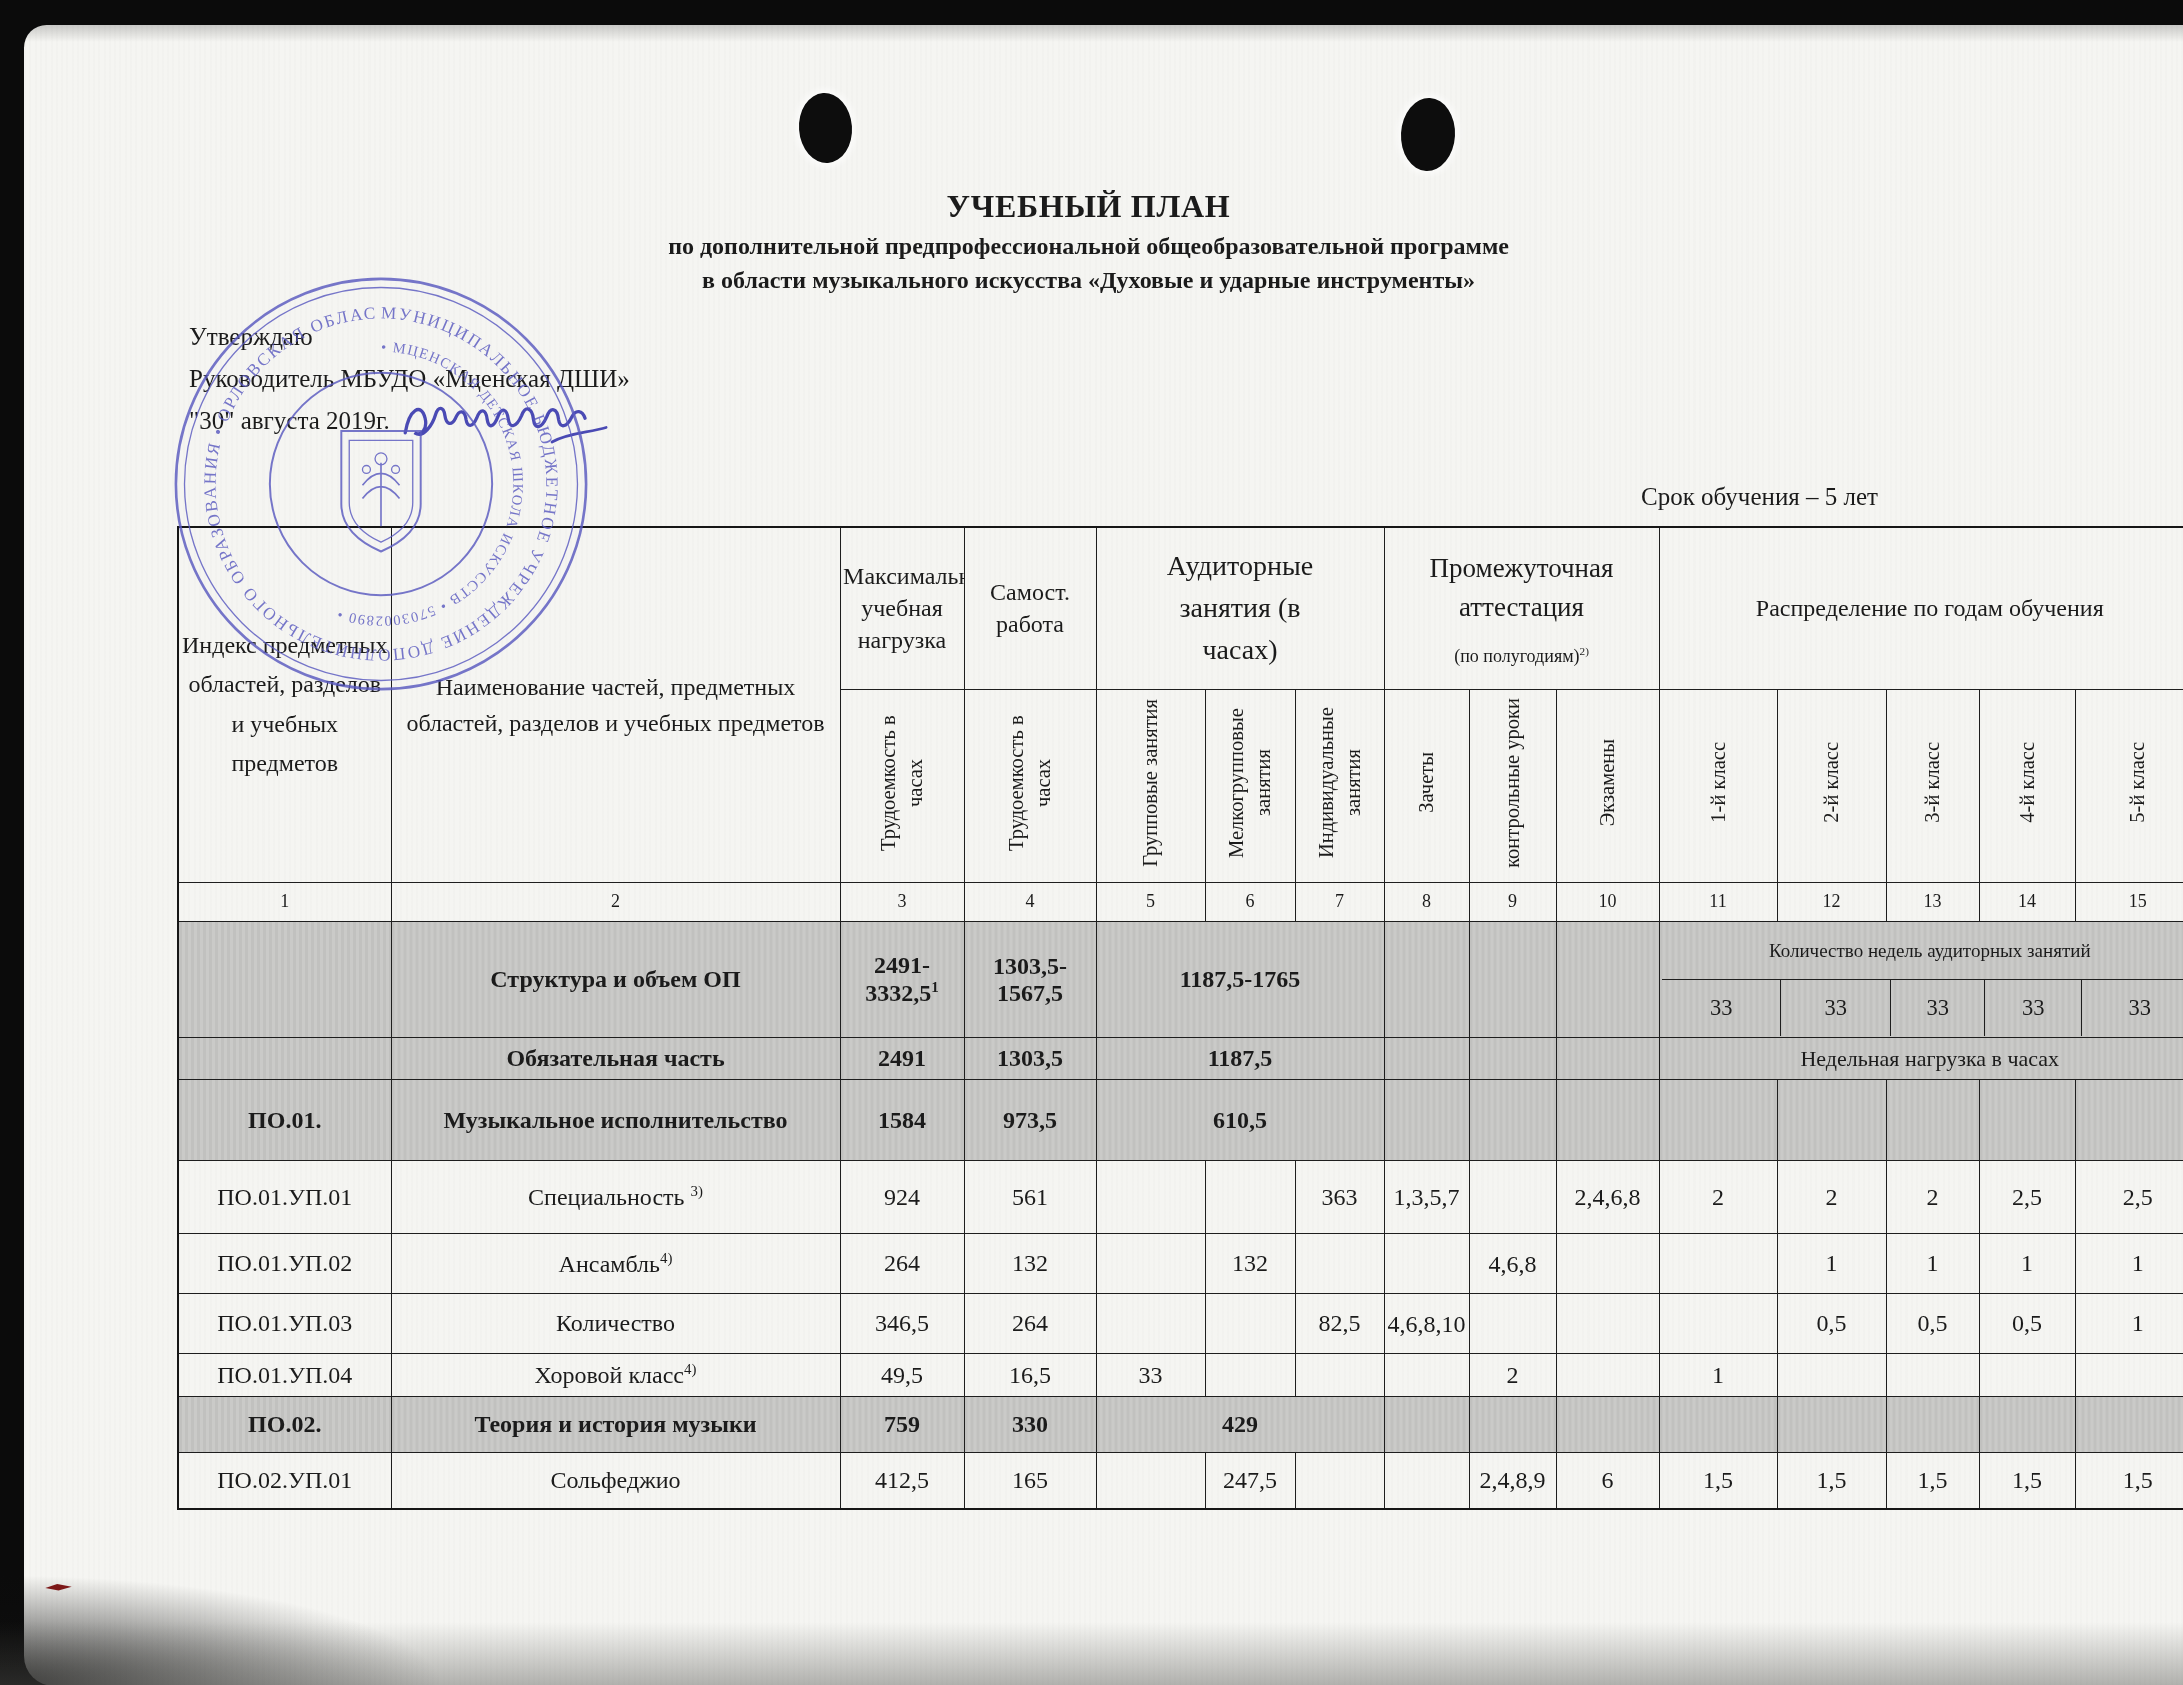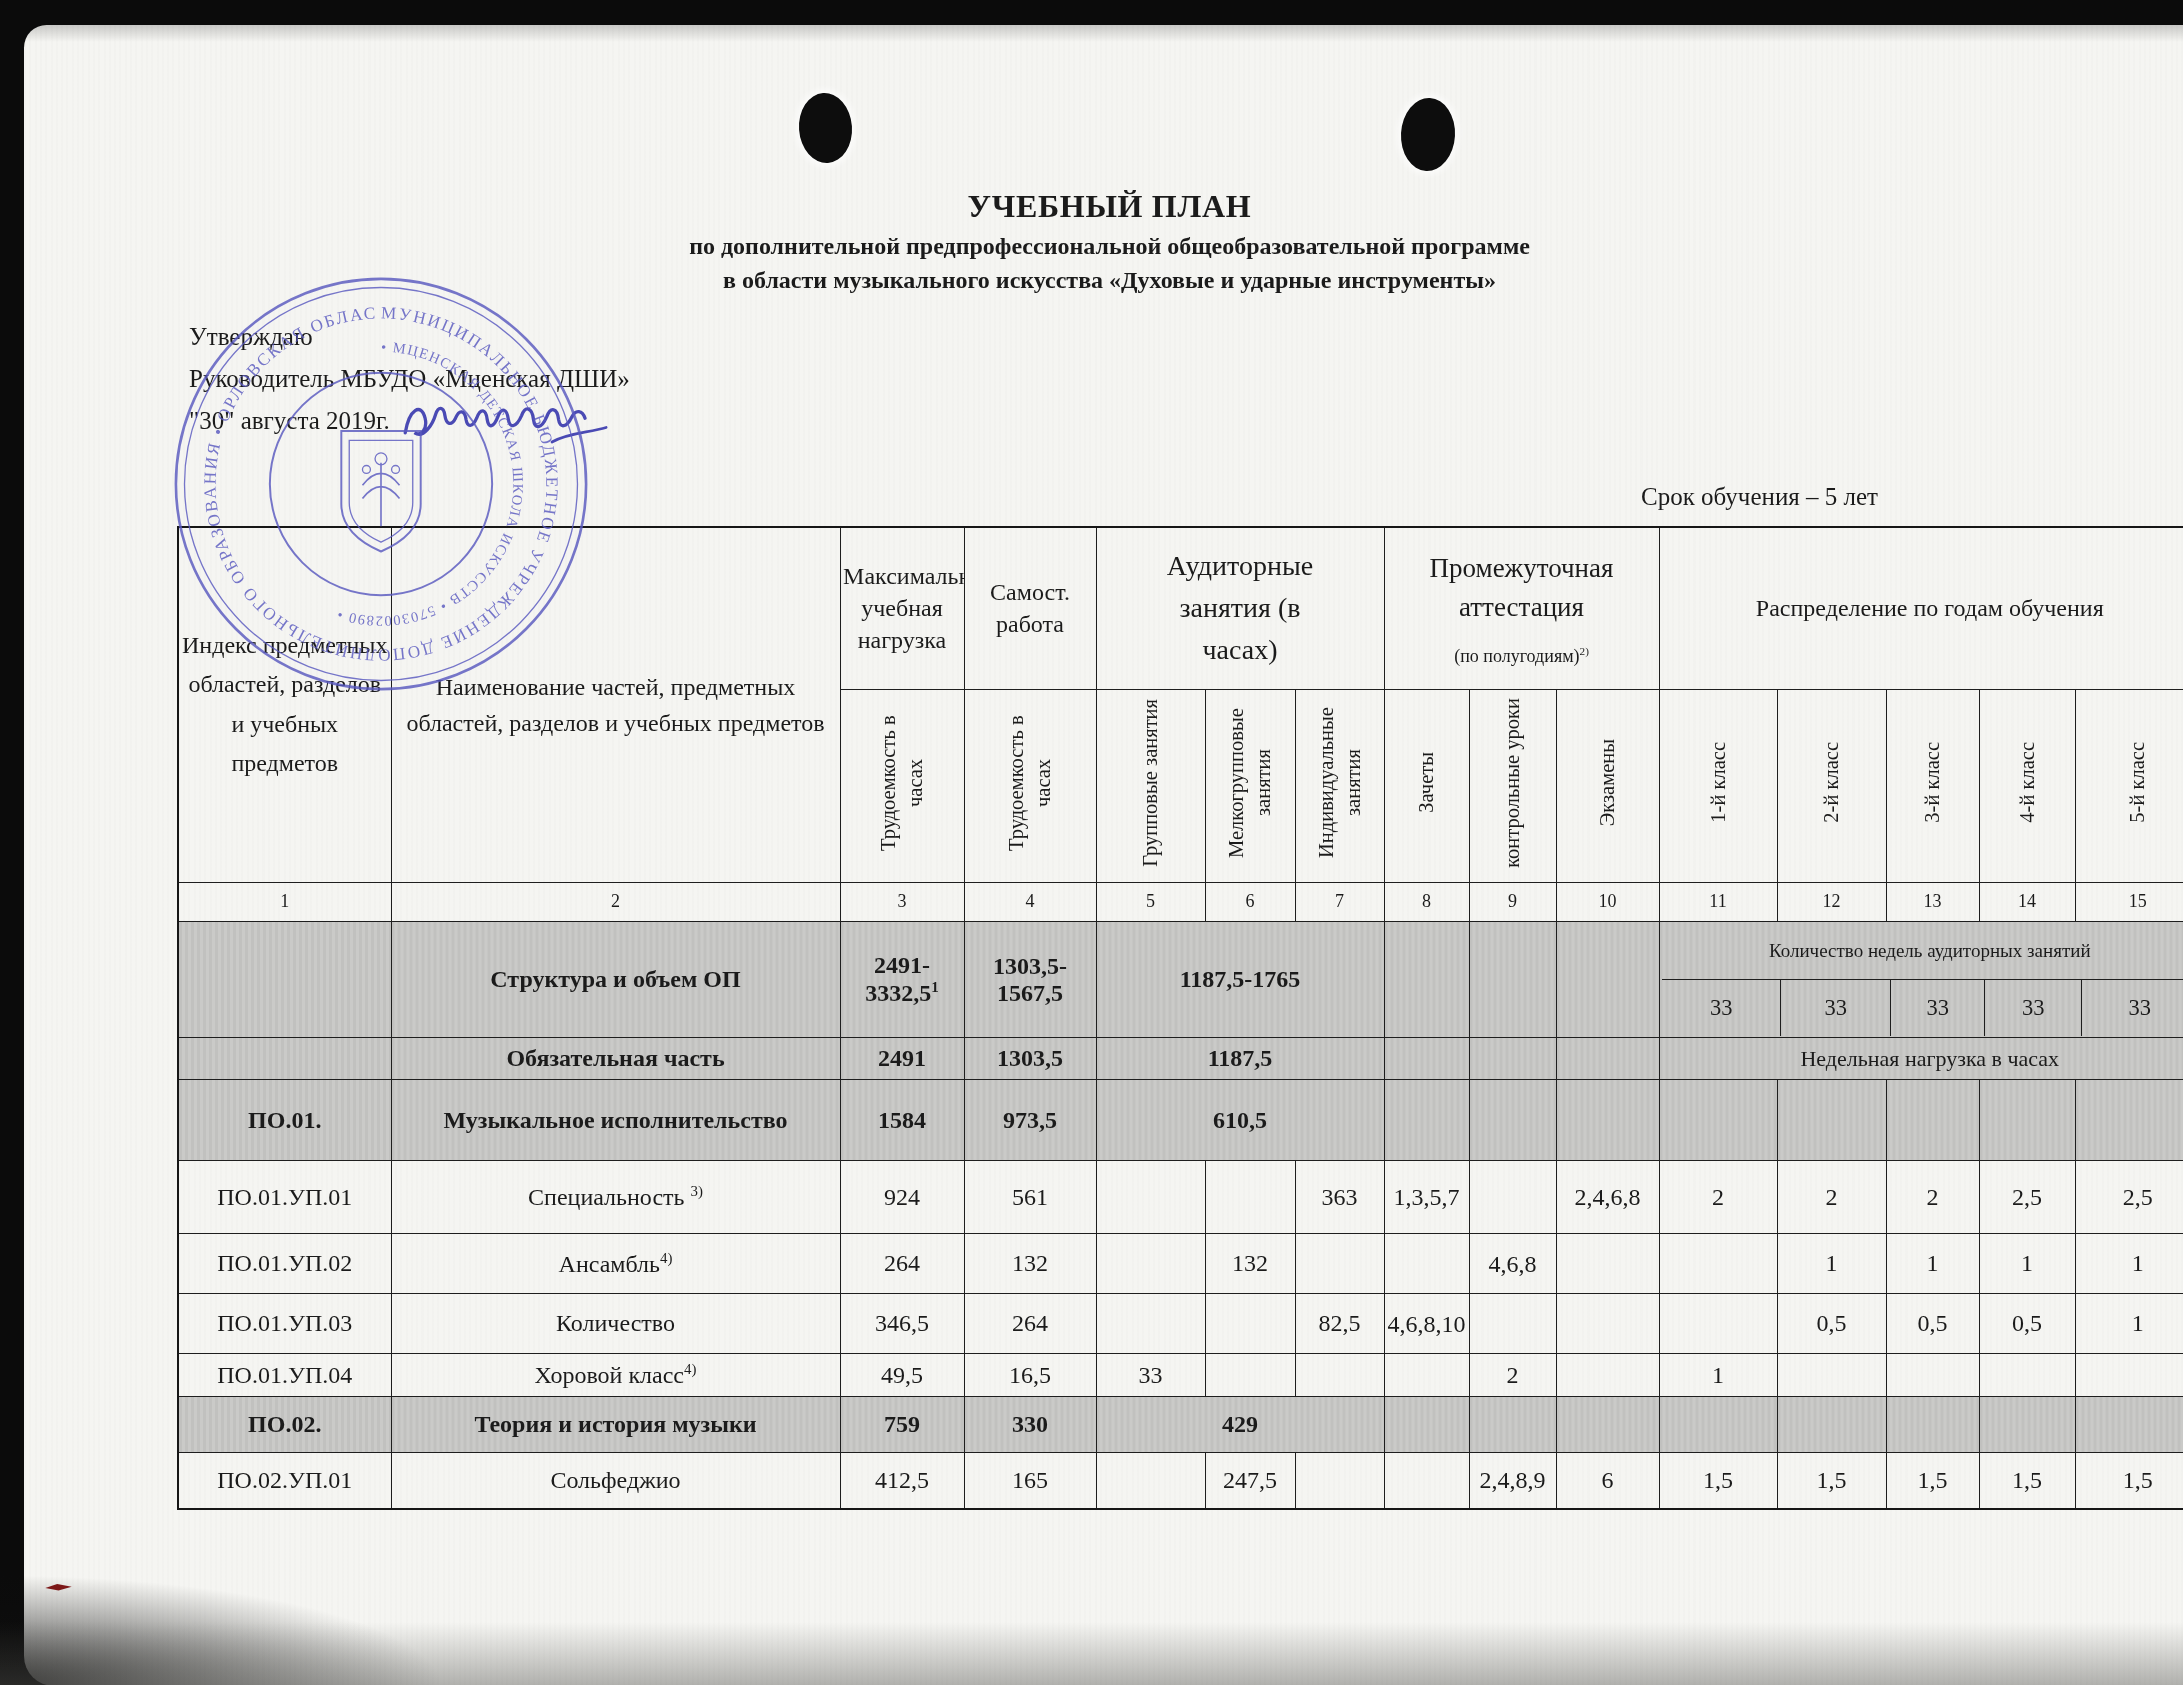--- a/index.html
+++ b/index.html
@@ -28,21 +28,21 @@
     background:linear-gradient(180deg,rgba(80,80,76,0) 0%,rgba(80,80,76,.42) 100%);
   }
   .corner-shadow{
     position:absolute;left:0;bottom:0;width:503px;height:126px;pointer-events:none;
     background:radial-gradient(ellipse at 0% 100%,rgba(15,15,15,.85),rgba(15,15,15,0) 62%);
   }
   .hole{position:absolute;background:#0d0d0d;border-radius:50%;box-shadow:0 0 6.6px 4px rgba(255,255,255,.65);}
   #hole-left{left:799px;top:93px;width:53px;height:70px;transform:rotate(-4deg);}
   #hole-right{left:1401px;top:98px;width:54px;height:73px;transform:rotate(3deg);}
 
-  .title-block{position:absolute;left:362px;top:188px;width:1495px;text-align:center;font-weight:bold;z-index:2;}
+  .title-block{position:absolute;left:341px;top:188px;width:1495px;text-align:center;font-weight:bold;z-index:2;}
   .title-main{font-size:32px;letter-spacing:0.7px;}
   .title-sub{font-size:24px;margin-top:8px;}
   .title-sub2{font-size:24px;margin-top:7px;}
 
   .approval{position:absolute;left:189px;top:316px;font-size:25px;line-height:42px;z-index:3;}
   .sig-line{display:inline-block;width:193px;border-bottom:2px solid #2b2b2b;height:26.5px;margin:0 5.3px 0 9.3px;}
 
   .term-note{position:absolute;left:1641px;top:483px;width:536px;text-align:left;font-size:25px;z-index:2;}
 
   .stamp{position:absolute;left:164px;top:267px;width:434px;height:434px;z-index:6;opacity:.82;pointer-events:none;}

